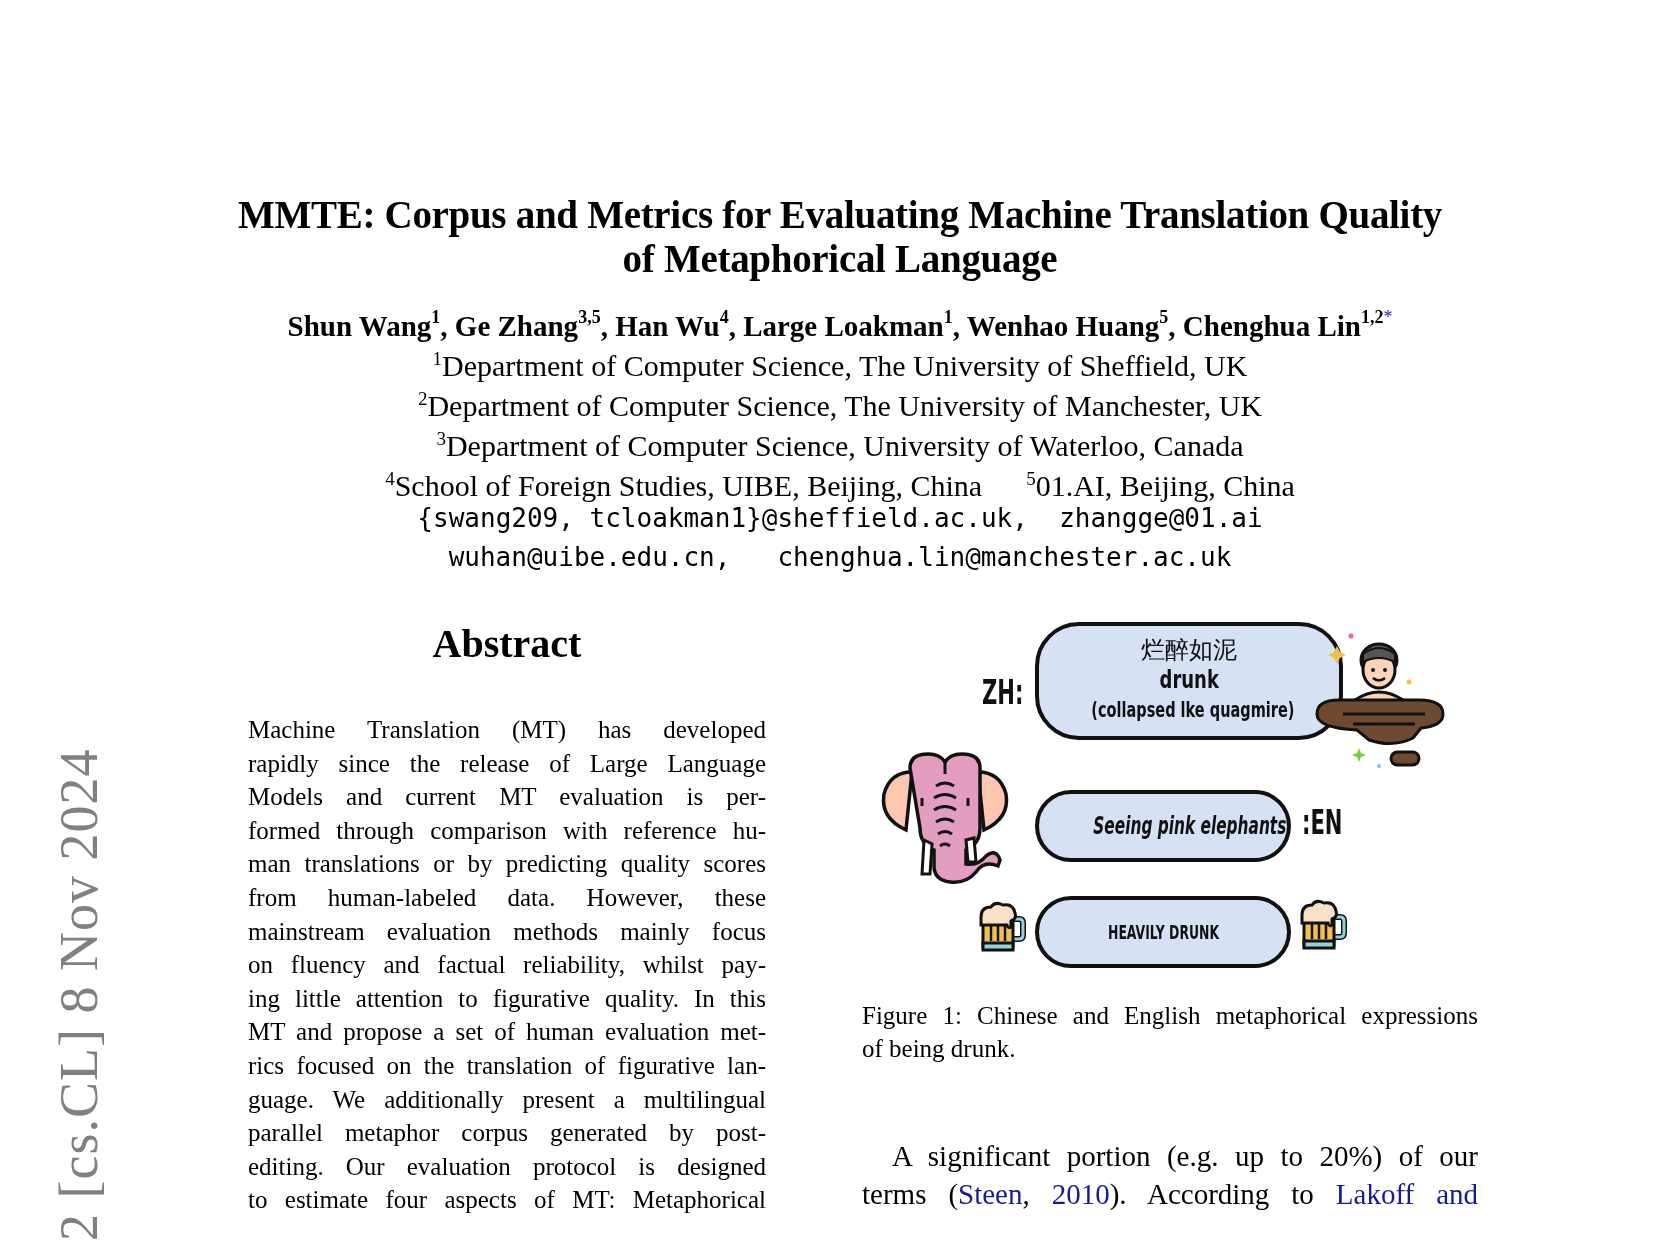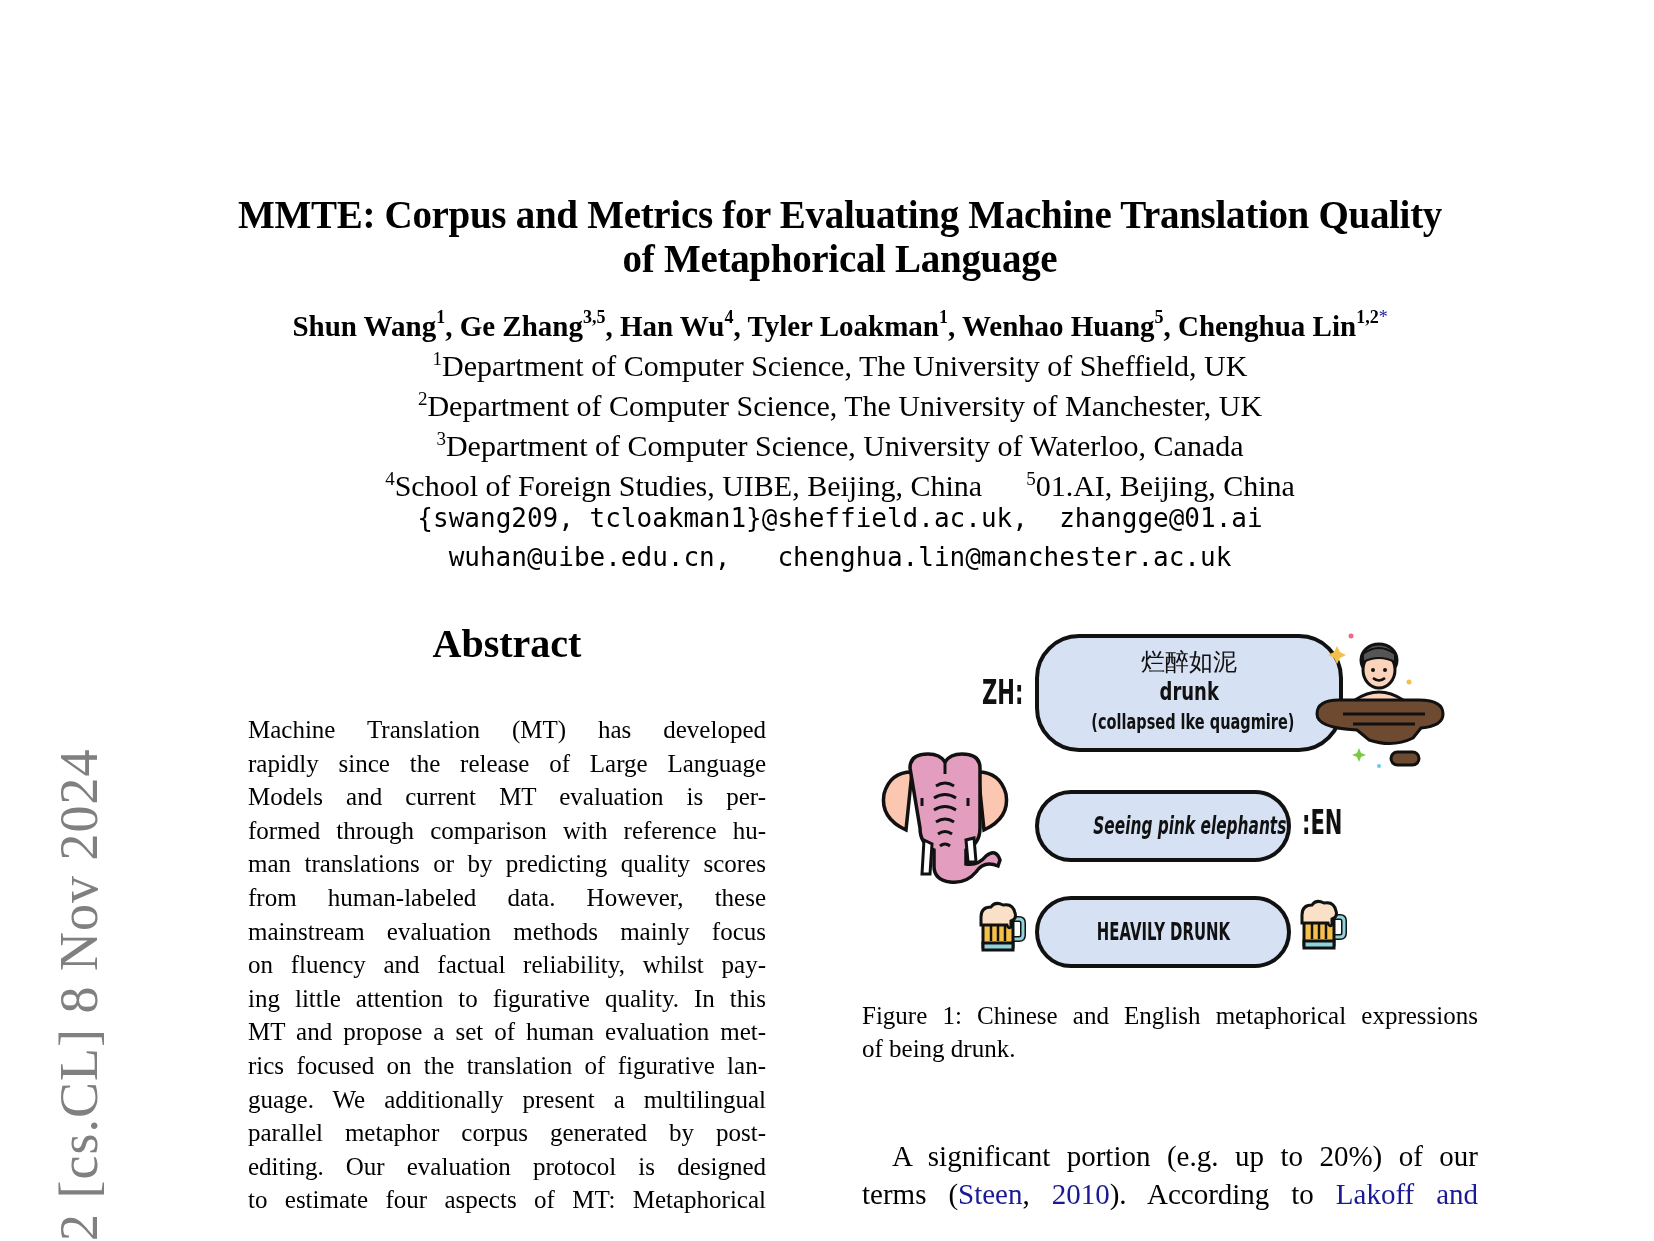--- a/index.html
+++ b/index.html
@@ -25,21 +25,21 @@
   .cond { display:inline-block; transform:scaleX(0.72); transform-origin:center; font-weight:bold; }
   .lang { position:absolute; font-family:"DejaVu Sans", sans-serif; font-weight:bold; font-size:34px; transform:scaleX(0.62); transform-origin:left center; color:#111; }
 </style>
 </head>
 <body>
 
 <div class="abs title" style="top:193px;">MMTE: Corpus and Metrics for Evaluating Machine Translation Quality</div>
 <div class="abs title" style="top:237px;">of Metaphorical Language</div>
 
 <div class="abs authors" style="top:302px;">
-  <span><span>Shun Wang</span><sup>1</sup><span>, </span></span><span><span>Ge Zhang</span><sup>3,5</sup><span>, </span></span><span><span>Han Wu</span><sup>4</sup><span>, </span></span><span><span>Tyler Loakman</span><sup>1</sup><span>, </span></span><span><span>Wenhao Huang</span><sup>5</sup><span>, </span></span><span><span>Chenghua Lin</span><sup>1,2</sup></span><sup class="star">*</sup>
+  <span><span>Shun Wang</span><sup>1</sup><span>, </span></span><span><span>Ge Zhang</span><sup>3,5</sup><span>, </span></span><span><span>Han Wu</span><sup>4</sup><span>, </span></span><span><span>Large Loakman</span><sup>1</sup><span>, </span></span><span><span>Wenhao Huang</span><sup>5</sup><span>, </span></span><span><span>Chenghua Lin</span><sup>1,2</sup></span><sup class="star">*</sup>
 </div>
 
 <div class="abs aff" style="top:341px;"><sup>1</sup><span>Department of Computer Science, The University of Sheffield, UK</span></div>
 <div class="abs aff" style="top:381px;"><sup>2</sup><span>Department of Computer Science, The University of Manchester, UK</span></div>
 <div class="abs aff" style="top:421px;"><sup>3</sup><span>Department of Computer Science, University of Waterloo, Canada</span></div>
 <div class="abs aff" style="top:461px;"><sup>4</sup><span>School of Foreign Studies, UIBE, Beijing, China</span><span style="display:inline-block;width:44px;"></span><sup>5</sup><span>01.AI, Beijing, China</span></div>
 
 <div class="abs mono" style="top:501px; white-space:pre;">{swang209, tcloakman1}@sheffield.ac.uk,  zhangge@01.ai</div>
 <div class="abs mono" style="top:540px; white-space:pre;">wuhan@uibe.edu.cn,   chenghua.lin@manchester.ac.uk</div>
 
@@ -61,21 +61,21 @@
   <span class="abs-line">guage. We additionally present a multilingual</span>
   <span class="abs-line">parallel metaphor corpus generated by post-</span>
   <span class="abs-line">editing.  Our evaluation protocol is designed</span>
   <span class="abs-line">to estimate four aspects of MT: Metaphorical</span>
 </div>
 
 <div class="abs fig">
 
   <div class="lang" style="left:122px; top:52px;">ZH:</div>
 
-  <div class="box" style="left:175px; top:14px; width:308px; height:118px;">
+  <div class="box" style="left:175px; top:2px; width:308px; height:118px;">
     <div style="font-size:24px; margin-top:9px; line-height:30px;">烂醉如泥</div>
     <div style="font-size:25px; line-height:30px;"><span class="cond">drunk</span></div>
     <div style="font-size:22px; line-height:30px; white-space:nowrap;"><span class="cond" style="transform:scaleX(0.66);">(collapsed lke quagmire)</span></div>
   </div>
 
   <svg class="abs" style="left:449px; top:12px;" width="140" height="140" viewBox="0 0 140 140">
     <path d="M28 14 l3 6 l6 3 l-6 3 l-3 6 l-3 -6 l-6 -3 l6 -3z" fill="#f5c04a"></path>
     <circle cx="42" cy="4" r="2.5" fill="#ef6a8a"></circle>
     <circle cx="100" cy="50" r="2.5" fill="#f5c04a"></circle>
     <ellipse cx="70" cy="28" rx="18" ry="16" fill="#555" stroke="#111" stroke-width="3"></ellipse>
@@ -116,21 +116,21 @@
     <path d="M34 18 l8 0 q4 0 4 4 l0 12 q0 4 -4 4 l-8 0" fill="none" stroke="#8fd4dc" stroke-width="3"></path>
     <rect x="6" y="14" width="30" height="32" fill="#f5c04a" stroke="#111" stroke-width="3"></rect>
     <rect x="6" y="42" width="30" height="7" fill="#8fd4dc" stroke="#111" stroke-width="3"></rect>
     <line x1="14" y1="22" x2="14" y2="40" stroke="#111" stroke-width="2.5"></line>
     <line x1="21" y1="22" x2="21" y2="40" stroke="#111" stroke-width="2.5"></line>
     <line x1="28" y1="22" x2="28" y2="40" stroke="#111" stroke-width="2.5"></line>
     <path d="M4 16 q0 -10 10 -10 q4 -6 12 -2 q10 -2 12 8 q2 6 -4 8 l0 6 q-3 2 -4 -2 l-26 0z" fill="#fbe0c8" stroke="#111" stroke-width="3"></path>
   </svg>
 
   <div class="box" style="left:175px; top:276px; width:256px; height:72px;">
-    <div style="font-size:24px; line-height:64px; white-space:nowrap;"><span class="cond" style="transform:scaleX(0.62);">HEAVILY DRUNK</span></div>
+    <div style="font-size:20px; line-height:64px; white-space:nowrap;"><span class="cond" style="transform:scaleX(0.62);">HEAVILY DRUNK</span></div>
   </div>
 
   <svg class="abs" style="left:438px; top:279px;" width="52" height="52" viewBox="0 0 52 52">
     <path d="M34 18 l8 0 q4 0 4 4 l0 12 q0 4 -4 4 l-8 0" fill="none" stroke="#111" stroke-width="6"></path>
     <path d="M34 18 l8 0 q4 0 4 4 l0 12 q0 4 -4 4 l-8 0" fill="none" stroke="#8fd4dc" stroke-width="3"></path>
     <rect x="6" y="14" width="30" height="32" fill="#f5c04a" stroke="#111" stroke-width="3"></rect>
     <rect x="6" y="42" width="30" height="7" fill="#8fd4dc" stroke="#111" stroke-width="3"></rect>
     <line x1="14" y1="22" x2="14" y2="40" stroke="#111" stroke-width="2.5"></line>
     <line x1="21" y1="22" x2="21" y2="40" stroke="#111" stroke-width="2.5"></line>
     <line x1="28" y1="22" x2="28" y2="40" stroke="#111" stroke-width="2.5"></line>

